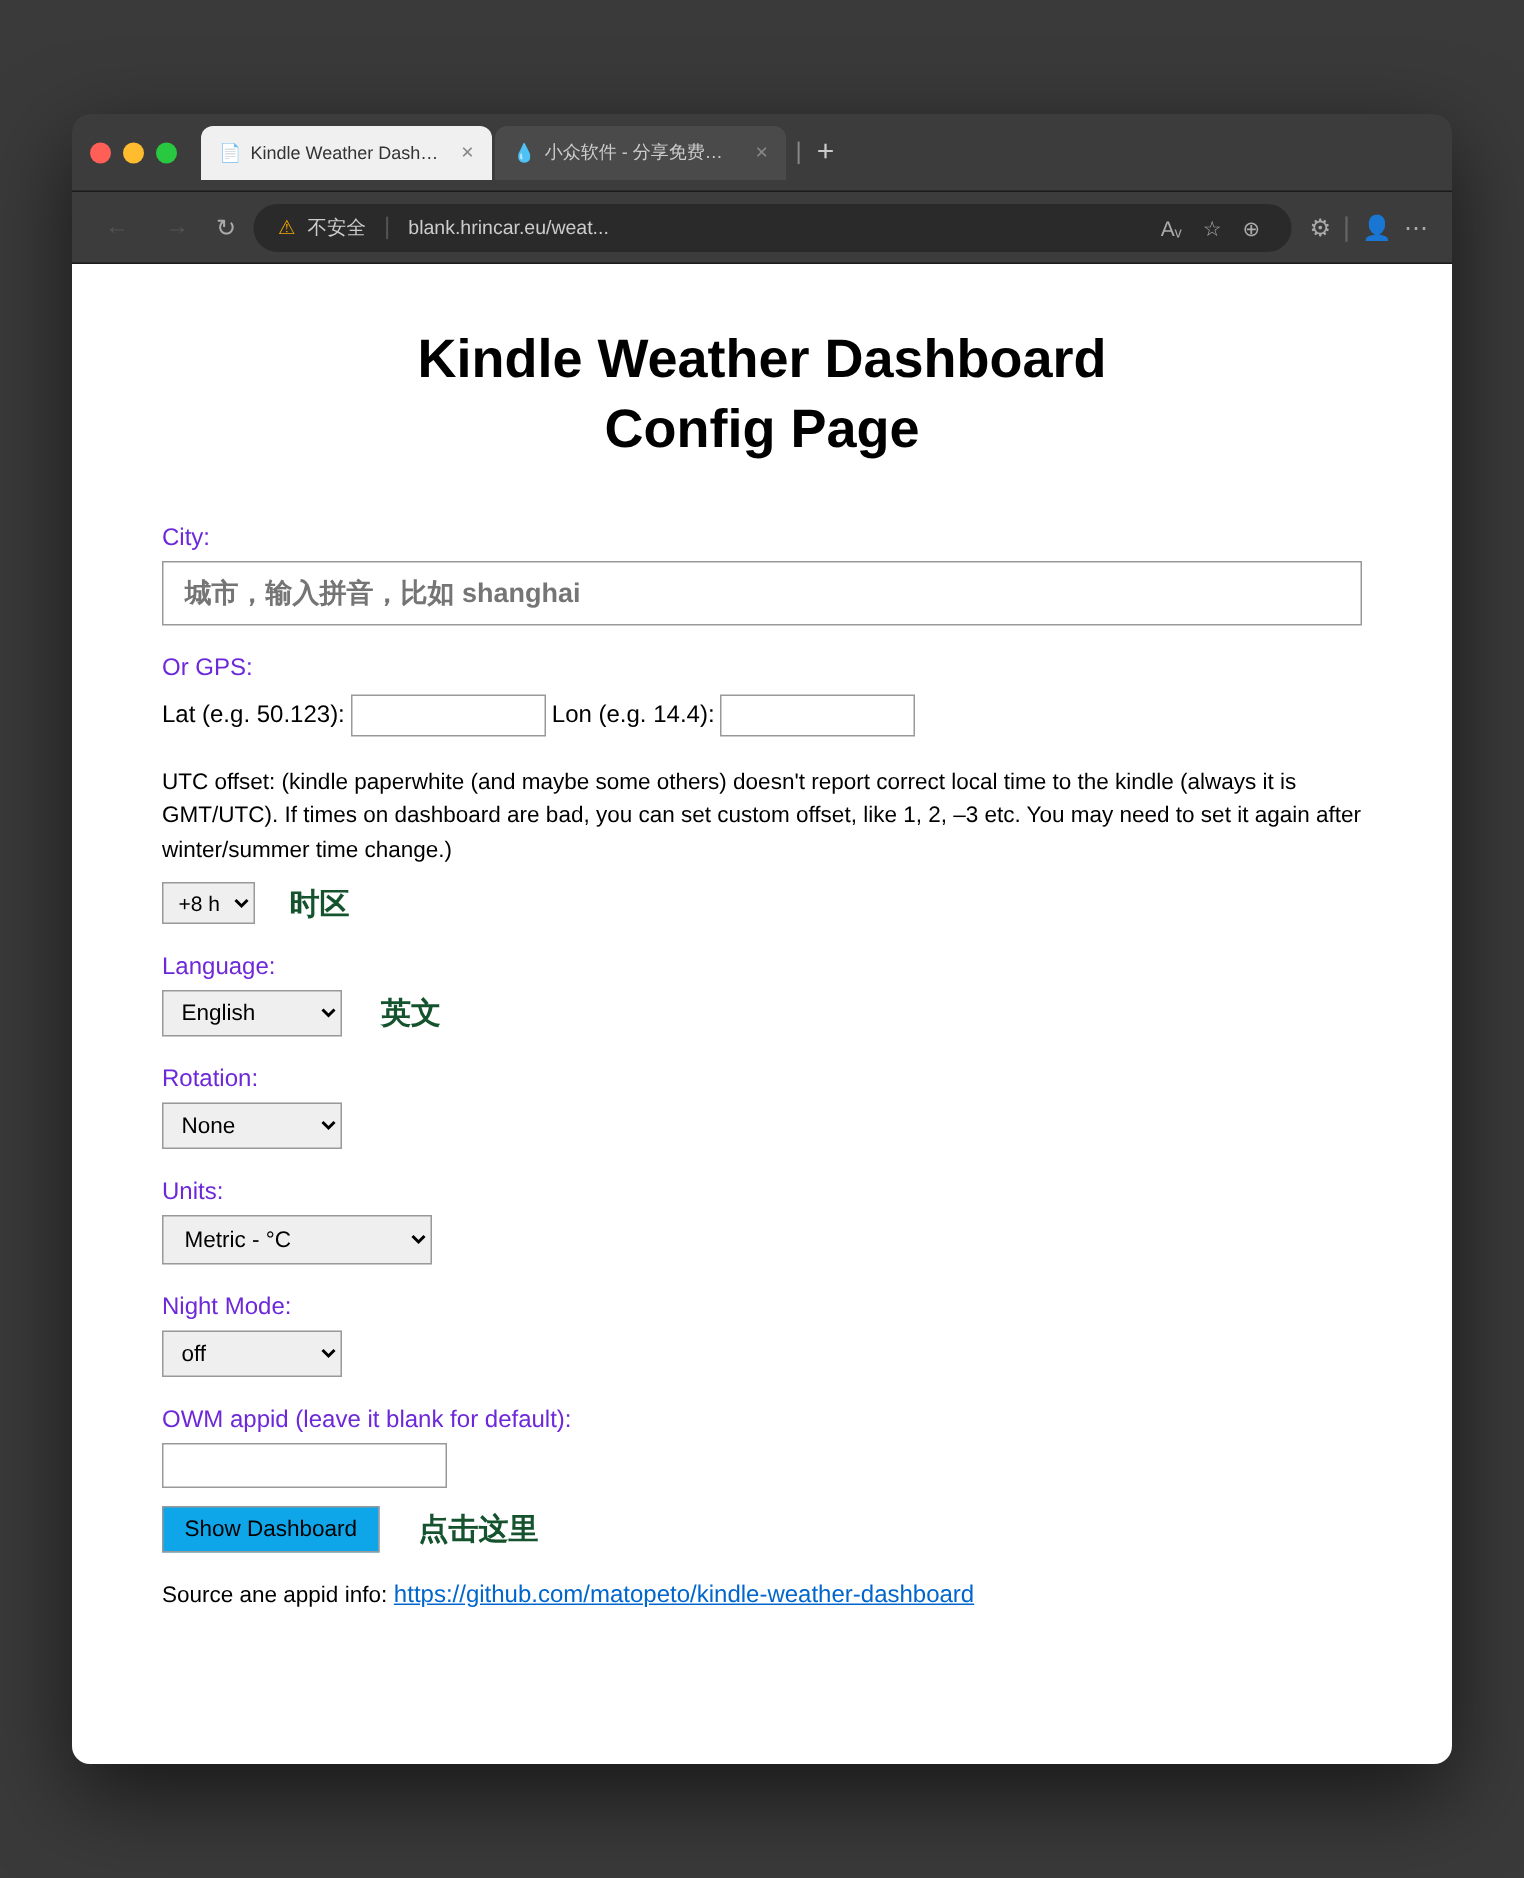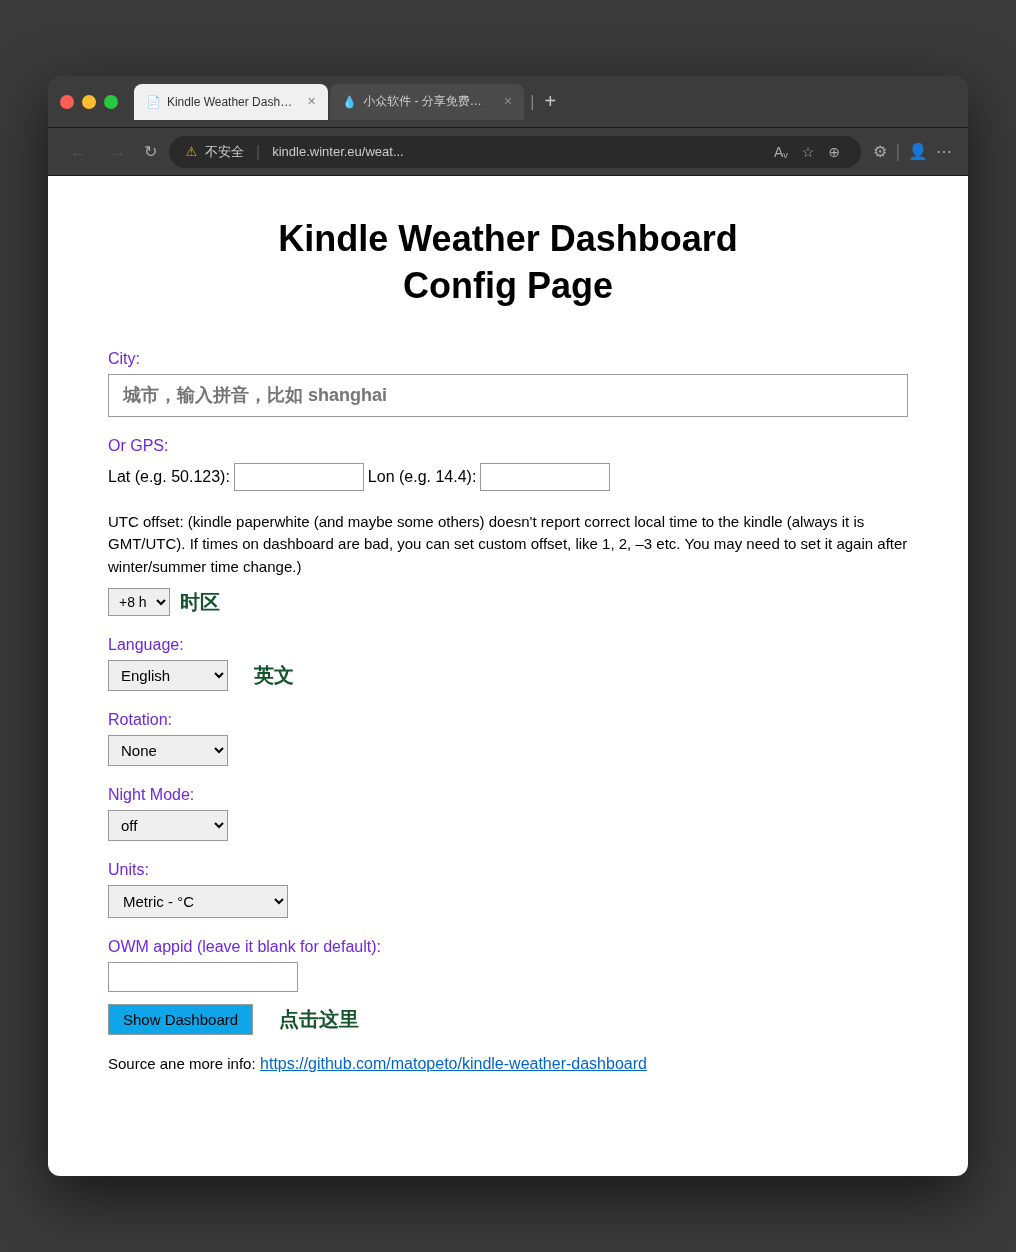--- a/index.html
+++ b/index.html
@@ -241,21 +241,21 @@
     .utc-text {
       font-size: 15px;
       color: #000;
       line-height: 1.5;
       margin-bottom: 10px;
     }
 
     .utc-row {
       display: flex;
       align-items: center;
-      gap: 10px;
+      gap: 23px;
     }
 
     .utc-select {
       border: 1px solid #999;
       padding: 4px 6px;
       font-size: 14px;
     }
 
     .red-annotation {
       color: #14532d;
@@ -342,21 +342,21 @@
 
   <div class="addressbar">
     <span class="nav-btn disabled">←</span>
     <span class="nav-btn disabled">→</span>
     <span class="refresh-btn">↻</span>
 
     <div class="address-field">
       <span class="warning-icon">⚠</span>
       <span class="address-text">不安全</span>
       <span style="color:#555;margin:0 4px;">|</span>
-      <span class="address-text">kindle.winter.eu/weat...</span>
+      <span class="address-text">blank.hrincar.eu/weat...</span>
       <div class="address-actions">
         <span class="addr-icon">Aᵥ</span>
         <span class="addr-icon">☆</span>
         <span class="addr-icon">⊕</span>
       </div>
     </div>
 
     <div class="toolbar-icons">
       <span class="toolbar-icon">⚙</span>
       <span class="toolbar-sep">|</span>
@@ -412,43 +412,43 @@
       <div class="form-label">Rotation:</div>
       <select class="select-normal">
         <option>None</option>
         <option>90°</option>
         <option>180°</option>
         <option>270°</option>
       </select>
     </div>
 
     <div class="form-section">
+      <div class="form-label">Units:</div>
+      <select class="select-wide">
+        <option>Metric - °C</option>
+        <option>Imperial - °F</option>
+      </select>
+    </div>
+
+    <div class="form-section">
       <div class="form-label">Night Mode:</div>
       <select class="select-normal">
         <option>off</option>
         <option>on</option>
       </select>
     </div>
 
     <div class="form-section">
-      <div class="form-label">Units:</div>
-      <select class="select-wide">
-        <option>Metric - °C</option>
-        <option>Imperial - °F</option>
-      </select>
-    </div>
-
-    <div class="form-section">
       <div class="form-label">OWM appid (leave it blank for default):</div>
       <input class="owm-input" type="text" style="">
       <div class="inline-flex">
         <button class="show-dashboard-btn">Show Dashboard</button>
         <span class="red-annotation">点击这里</span>
       </div>
     </div>
 
     <div class="form-section">
-      <span class="source-text">Source ane more info:</span>
+      <span class="source-text">Source ane appid info:</span>
       <a class="source-link" href="#">https://github.com/matopeto/kindle-weather-dashboard</a>
     </div>
 
   </div>
 </div>
 
 </body></html>

